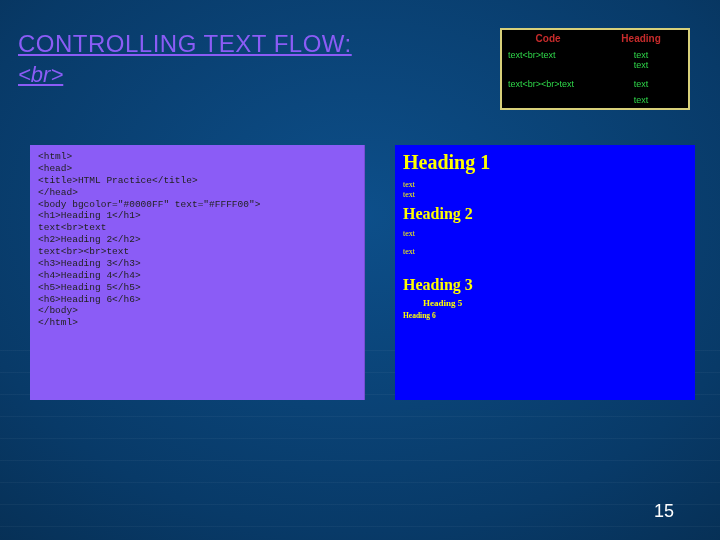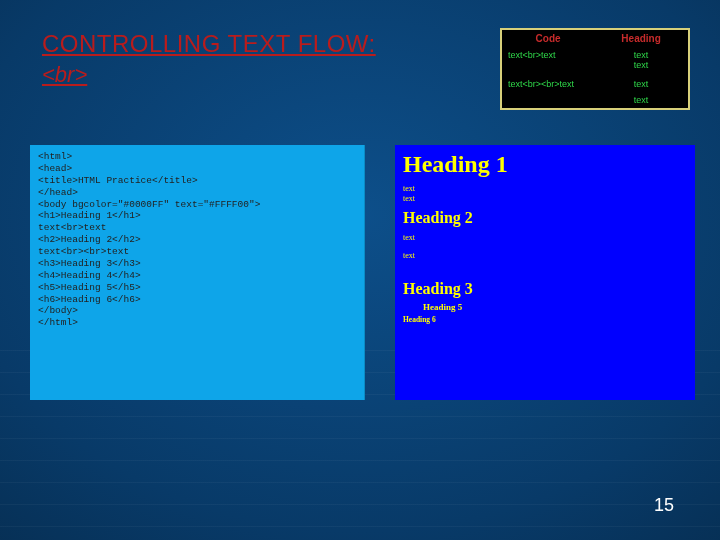--- a/index.html
+++ b/index.html
@@ -18,22 +18,21 @@
       rgba(255,255,255,0.04) 0px,
       rgba(255,255,255,0.04) 1px,
       transparent 1px,
       transparent 22px
     );
     pointer-events: none;
   }
   .title-block {
     position: absolute;
     top: 30px; left: 18px;
-    color: #b91c1c;
-    margin-left: 24px;
+    color: #8b5cf6;
   }
   .title-block h1 {
     font-size: 24px;
     font-weight: normal;
     text-decoration: underline;
     letter-spacing: 0.5px;
   }
   .title-block .sub {
     font-size: 22px;
     font-style: italic;
@@ -65,21 +64,21 @@
     vertical-align: top;
   }
   .mini td.disp { text-align: center; color:#2fd84a; }
   .mini .row2 td { padding-top: 6px; }
 
   
   .code-panel {
     position: absolute;
     top: 145px; left: 30px;
     width: 335px; height: 255px;
-    background: #0ea5e9;
+    background: #8b5cf6;
     padding: 6px 8px;
     font-family: "Courier New", monospace;
     font-size: 9.5px;
     line-height: 1.25;
     color: #222;
     white-space: pre;
     overflow: hidden;
     border-right: 1px solid rgba(0,0,0,0.15);
   }
 
@@ -87,31 +86,31 @@
   .render-panel {
     position: absolute;
     top: 145px; left: 395px;
     width: 300px; height: 255px;
     background: #0000ff;
     color: #ffff00;
     padding: 4px 8px;
     font-family: "Times New Roman", serif;
     overflow: hidden;
   }
-  .render-panel h1 { font-size: 24px; margin: 2px 0 6px; font-weight: bold; }
+  .render-panel h1 { font-size: 20px; margin: 2px 0 6px; font-weight: bold; }
   .render-panel h2 { font-size: 16px; margin: 6px 0 6px; font-weight: bold; }
   .render-panel h3 { font-size: 16px; margin: 20px 0 4px; font-weight: bold; }
   .render-panel h4 { font-size: 11px; margin: 3px 0 3px; font-weight: bold; }
   .render-panel h5 { font-size: 9px;  margin: 3px 0 3px; font-weight: bold; padding-left: 20px; }
   .render-panel h6 { font-size: 7.5px;margin: 2px 0 8px; font-weight: bold; }
   .render-panel .txt { font-size: 8px; line-height: 1.2; }
 
   .pagenum {
     position: absolute;
-    bottom: 24px; right: 46px;
+    bottom: 18px; right: 46px;
     color: #fff;
     font-size: 18px;
   }
 </style>
 </head>
 <body>
 
 <div class="gridlines"></div>
 
 <div class="title-block">

